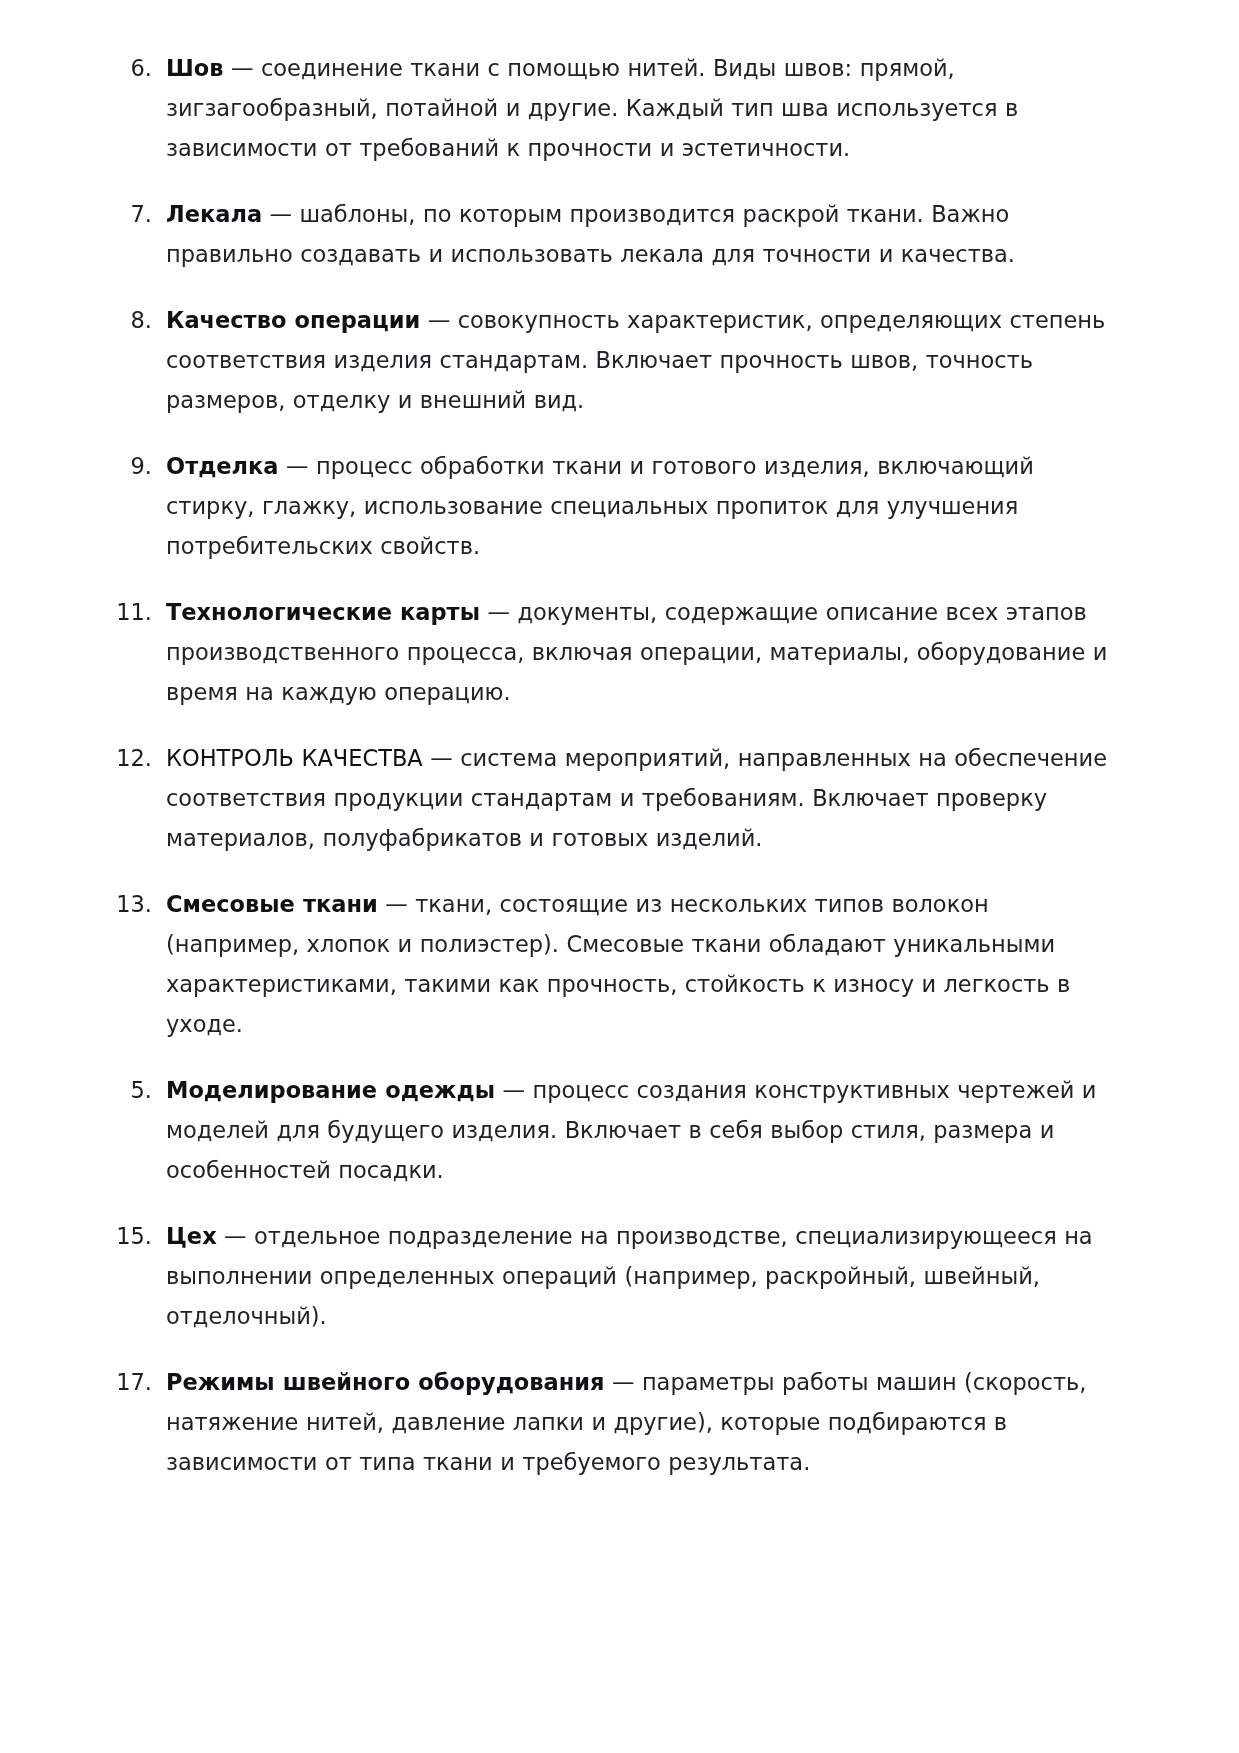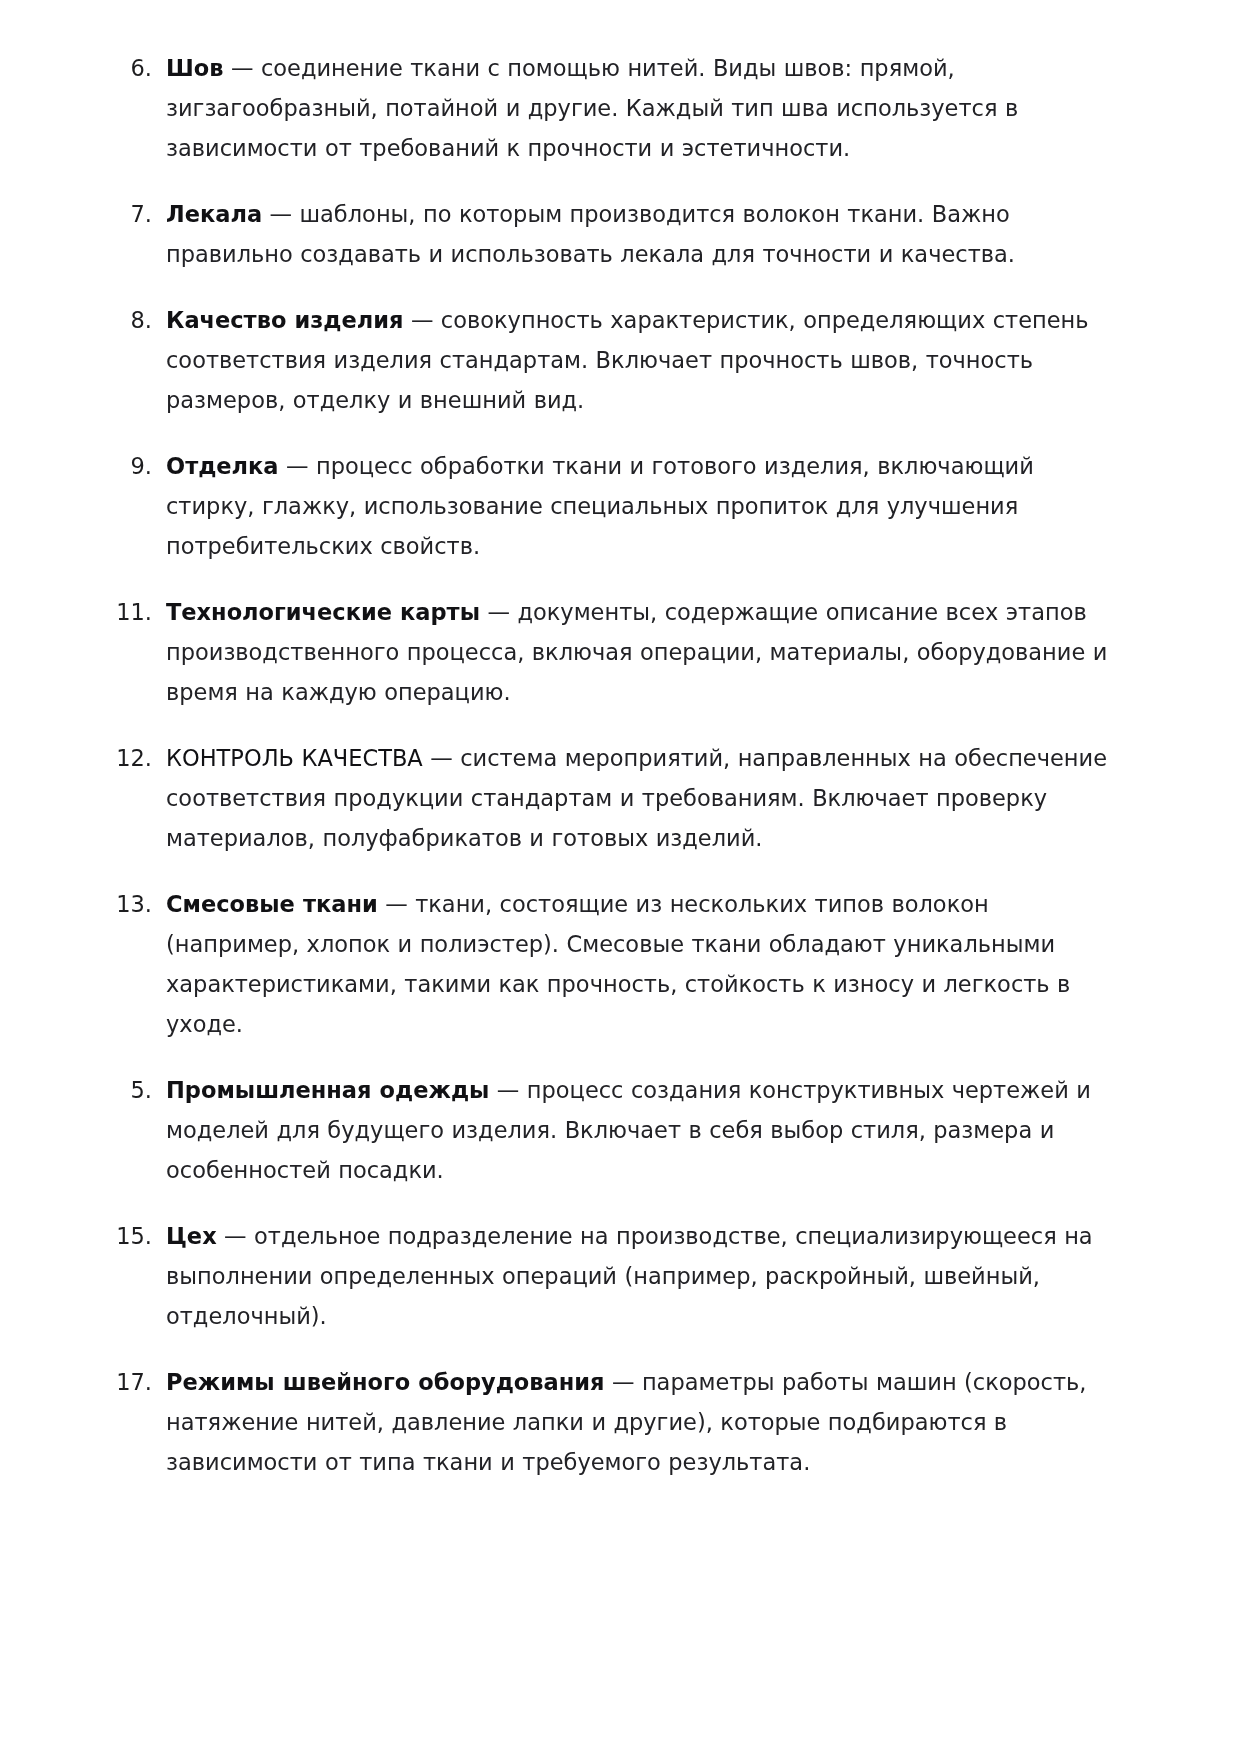--- a/index.html
+++ b/index.html
@@ -67,26 +67,26 @@
 <div class="page">
   <ol class="term-list">
 
     <li>
       <span class="marker">6.</span>
       <span class="body-text"><span class="term">Шов</span><span> — соединение ткани с помощью нитей. Виды швов: прямой, зигзагообразный, потайной и другие. Каждый тип шва используется в зависимости от требований к прочности и эстетичности.</span></span>
     </li>
 
     <li>
       <span class="marker">7.</span>
-      <span class="body-text"><span class="term">Лекала</span><span> — шаблоны, по которым производится волокон ткани. Важно правильно создавать и использовать лекала для точности и качества.</span></span>
+      <span class="body-text"><span class="term">Лекала</span><span> — шаблоны, по которым производится раскрой ткани. Важно правильно создавать и использовать лекала для точности и качества.</span></span>
     </li>
 
     <li>
       <span class="marker">8.</span>
-      <span class="body-text"><span class="term">Качество изделия</span><span> — совокупность характеристик, определяющих степень соответствия изделия стандартам. Включает прочность швов, точность размеров, отделку и внешний вид.</span></span>
+      <span class="body-text"><span class="term">Качество операции</span><span> — совокупность характеристик, определяющих степень соответствия изделия стандартам. Включает прочность швов, точность размеров, отделку и внешний вид.</span></span>
     </li>
 
     <li>
       <span class="marker">9.</span>
       <span class="body-text"><span class="term">Отделка</span><span> — процесс обработки ткани и готового изделия, включающий стирку, глажку, использование специальных пропиток для улучшения потребительских свойств.</span></span>
     </li>
 
 
     <li>
       <span class="marker">11.</span>
@@ -98,21 +98,21 @@
       <span class="body-text"><span class="term upper">КОНТРОЛЬ КАЧЕСТВА</span><span> — система мероприятий, направленных на обеспечение соответствия продукции стандартам и требованиям. Включает проверку материалов, полуфабрикатов и готовых изделий.</span></span>
     </li>
 
     <li>
       <span class="marker">13.</span>
       <span class="body-text"><span class="term">Смесовые ткани</span><span> — ткани, состоящие из нескольких типов волокон (например, хлопок и полиэстер). Смесовые ткани обладают уникальными характеристиками, такими как прочность, стойкость к износу и легкость в уходе.</span></span>
     </li>
 
     <li>
       <span class="marker">5.</span>
-      <span class="body-text"><span class="term">Промышленная одежды</span><span> — процесс создания конструктивных чертежей и моделей для будущего изделия. Включает в себя выбор стиля, размера и особенностей посадки.</span></span>
+      <span class="body-text"><span class="term">Моделирование одежды</span><span> — процесс создания конструктивных чертежей и моделей для будущего изделия. Включает в себя выбор стиля, размера и особенностей посадки.</span></span>
     </li>
 
 
     <li>
       <span class="marker">15.</span>
       <span class="body-text"><span class="term">Цех</span><span> — отдельное подразделение на производстве, специализирующееся на выполнении определенных операций (например, раскройный, швейный, отделочный).</span></span>
     </li>
 
     <li>
       <span class="marker">17.</span>

